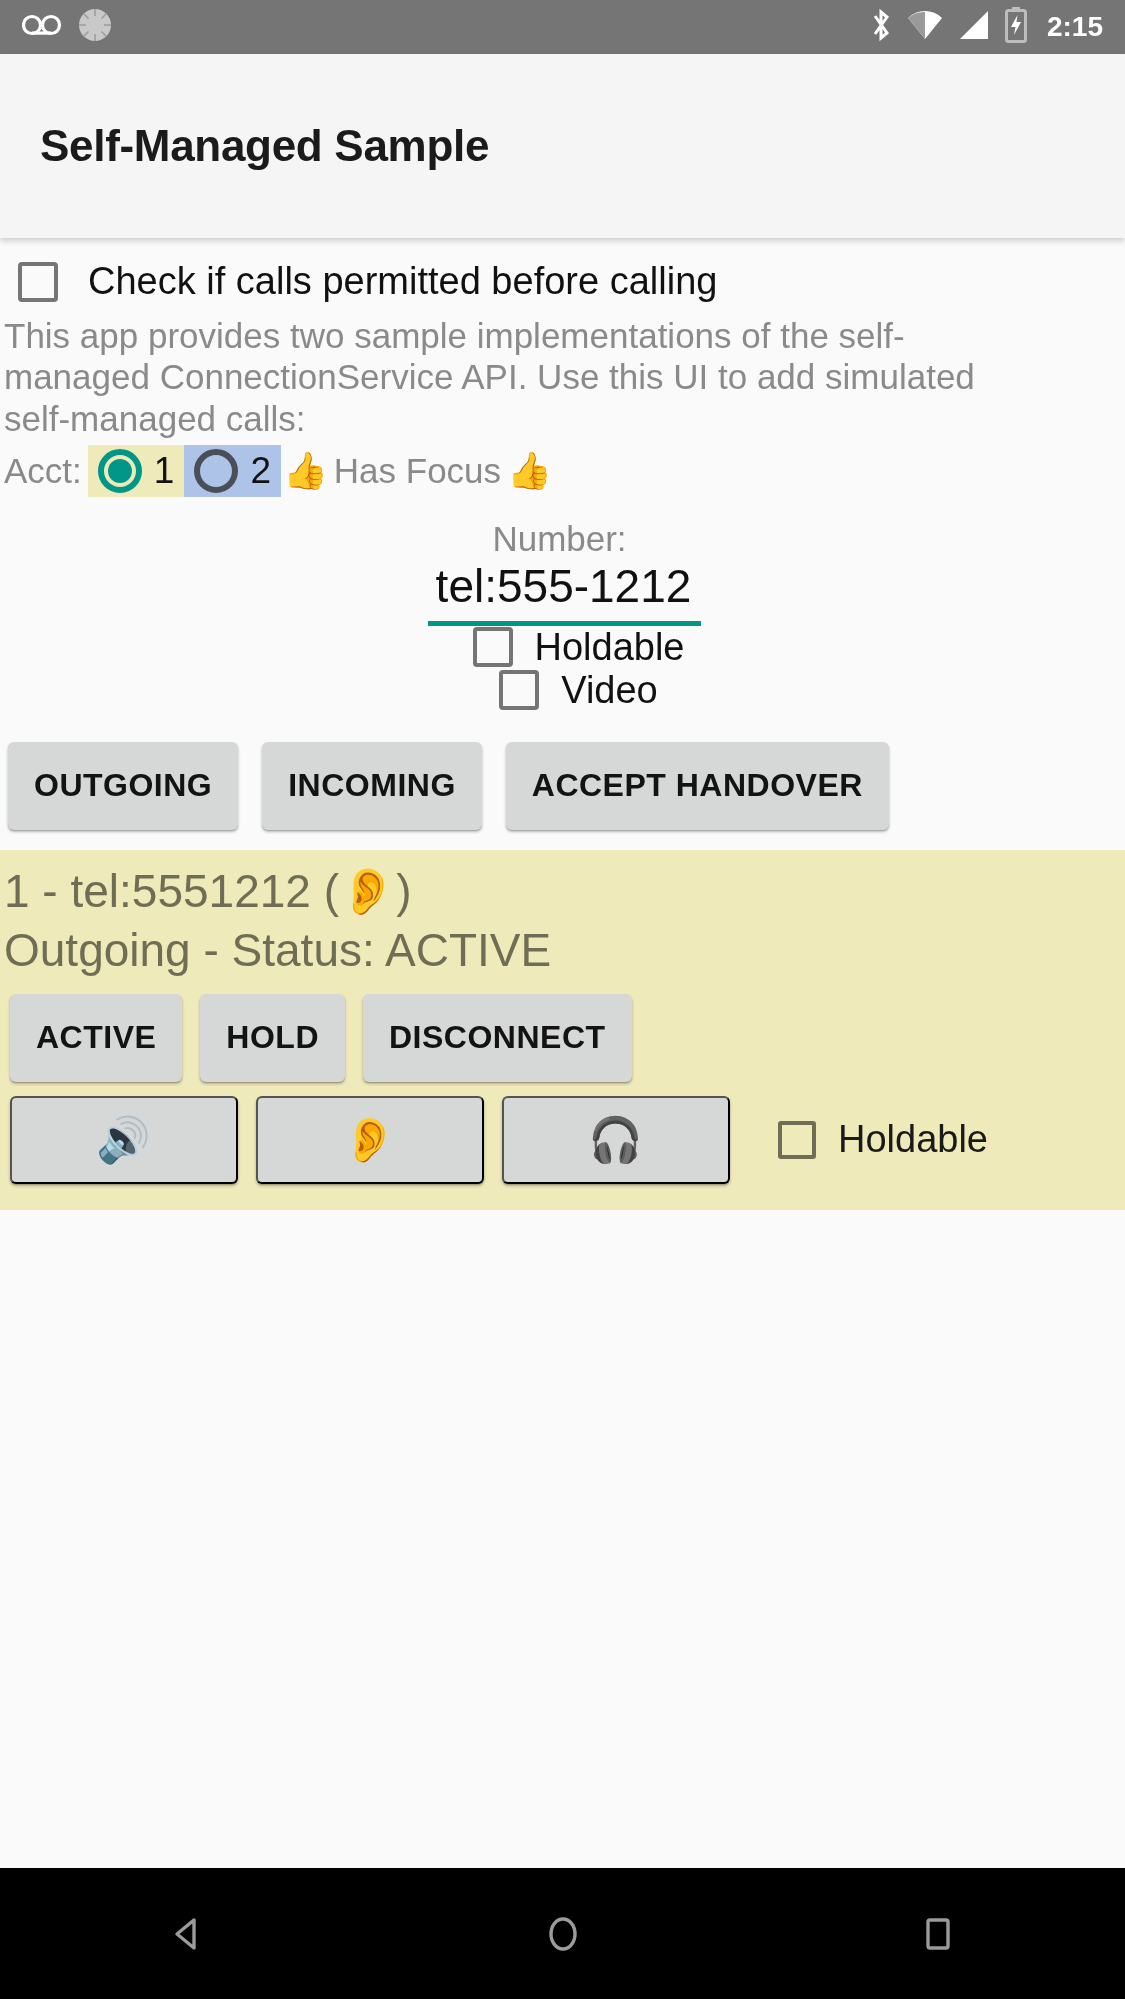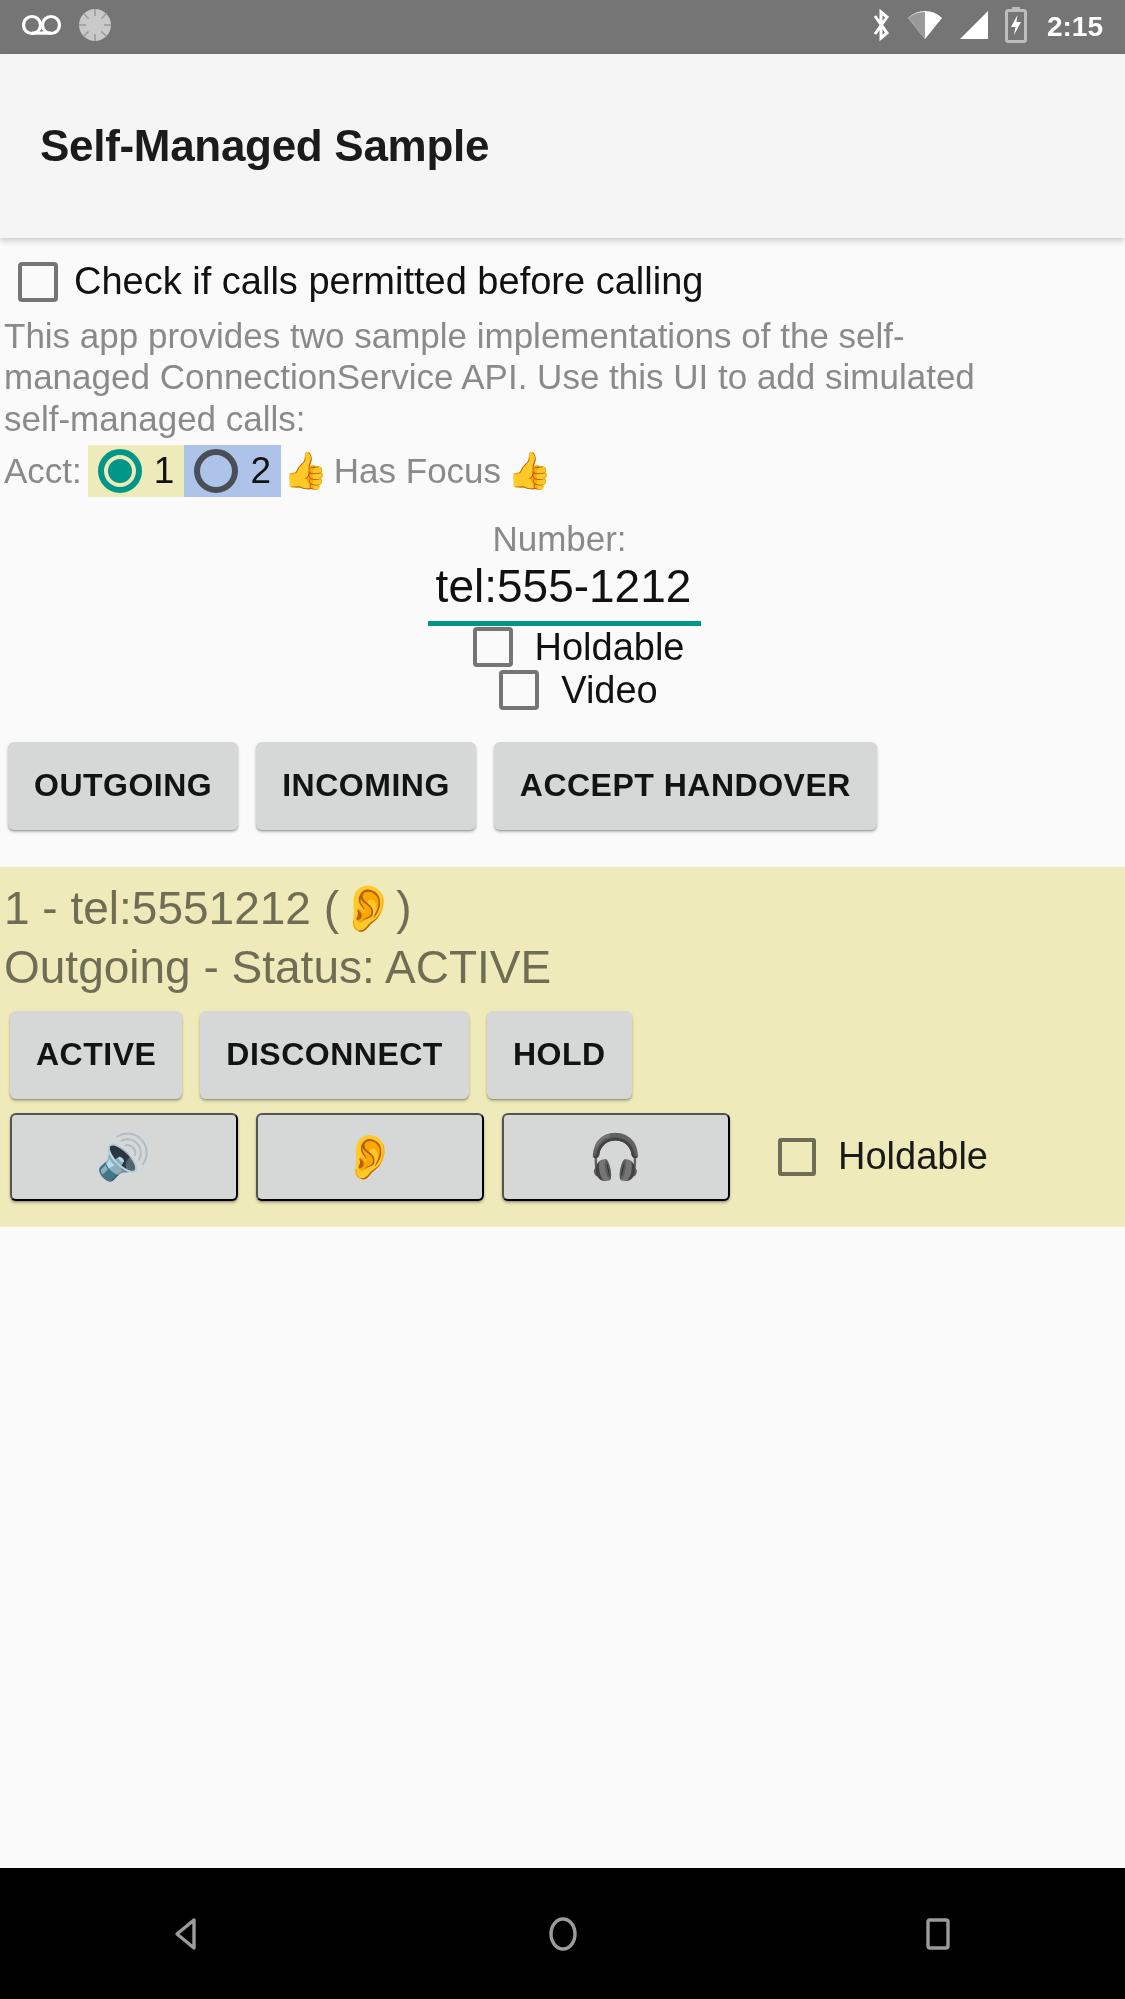--- a/index.html
+++ b/index.html
@@ -73,21 +73,21 @@
   .cb-sm {
     width: 38px; height: 38px;
     border: 4px solid #6f6d55;
     border-radius: 3px;
     box-sizing: border-box;
     flex: none;
   }
 
   .permit-row {
     padding: 22px 0 8px 18px;
-    gap: 16px;
+    gap: 30px;
   }
   .permit-label { font-size: 38px; color: #111111; }
 
   .desc {
     font-size: 35px; line-height: 1.18;
     color: #8a8a8a;
     padding: 4px 14px 0 4px;
     max-width: 1010px;
   }
 
@@ -136,21 +136,21 @@
     border: none; border-radius: 6px;
     box-shadow: 0 2px 3px rgba(0,0,0,0.26), 0 1px 1px rgba(0,0,0,0.15);
     color: #131313;
     font-size: 32px; font-weight: bold;
     letter-spacing: 0.5px;
     padding: 0 26px;
     height: 88px;
     display: flex; align-items: center; justify-content: center;
     font-family: "Liberation Sans", sans-serif;
   }
-  .btn-row { gap: 18px; padding: 20px 0 37px 8px; }
+  .btn-row { gap: 24px; padding: 20px 0 20px 8px; }
 
   
   .callcard {
     background: #efeaba;
     padding: 12px 0 26px 0;
     flex: none;
   }
   .call-line {
     font-size: 46px; color: #6f6d55;
     padding-left: 4px; line-height: 1.28;
@@ -288,22 +288,22 @@
     <div class="callcard">
       <div class="call-line">
         <span>1 - tel:5551212 ( </span>
         <span>👂</span>
         <span> )</span>
       </div>
       <div class="call-line">Outgoing - Status: ACTIVE</div>
 
       <div class="row call-btn-row">
         <button class="btn">ACTIVE</button>
+        <button class="btn">HOLD</button>
         <button class="btn">DISCONNECT</button>
-        <button class="btn">HOLD</button>
       </div>
 
       <div class="row call-btn-row">
         <button class="audio-btn">🔊</button>
         <button class="audio-btn">👂</button>
         <button class="audio-btn">🎧</button>
         <span class="hold-inline">
           <span class="cb-sm"></span>
           <span class="hold-inline-label">Holdable</span>
         </span>

